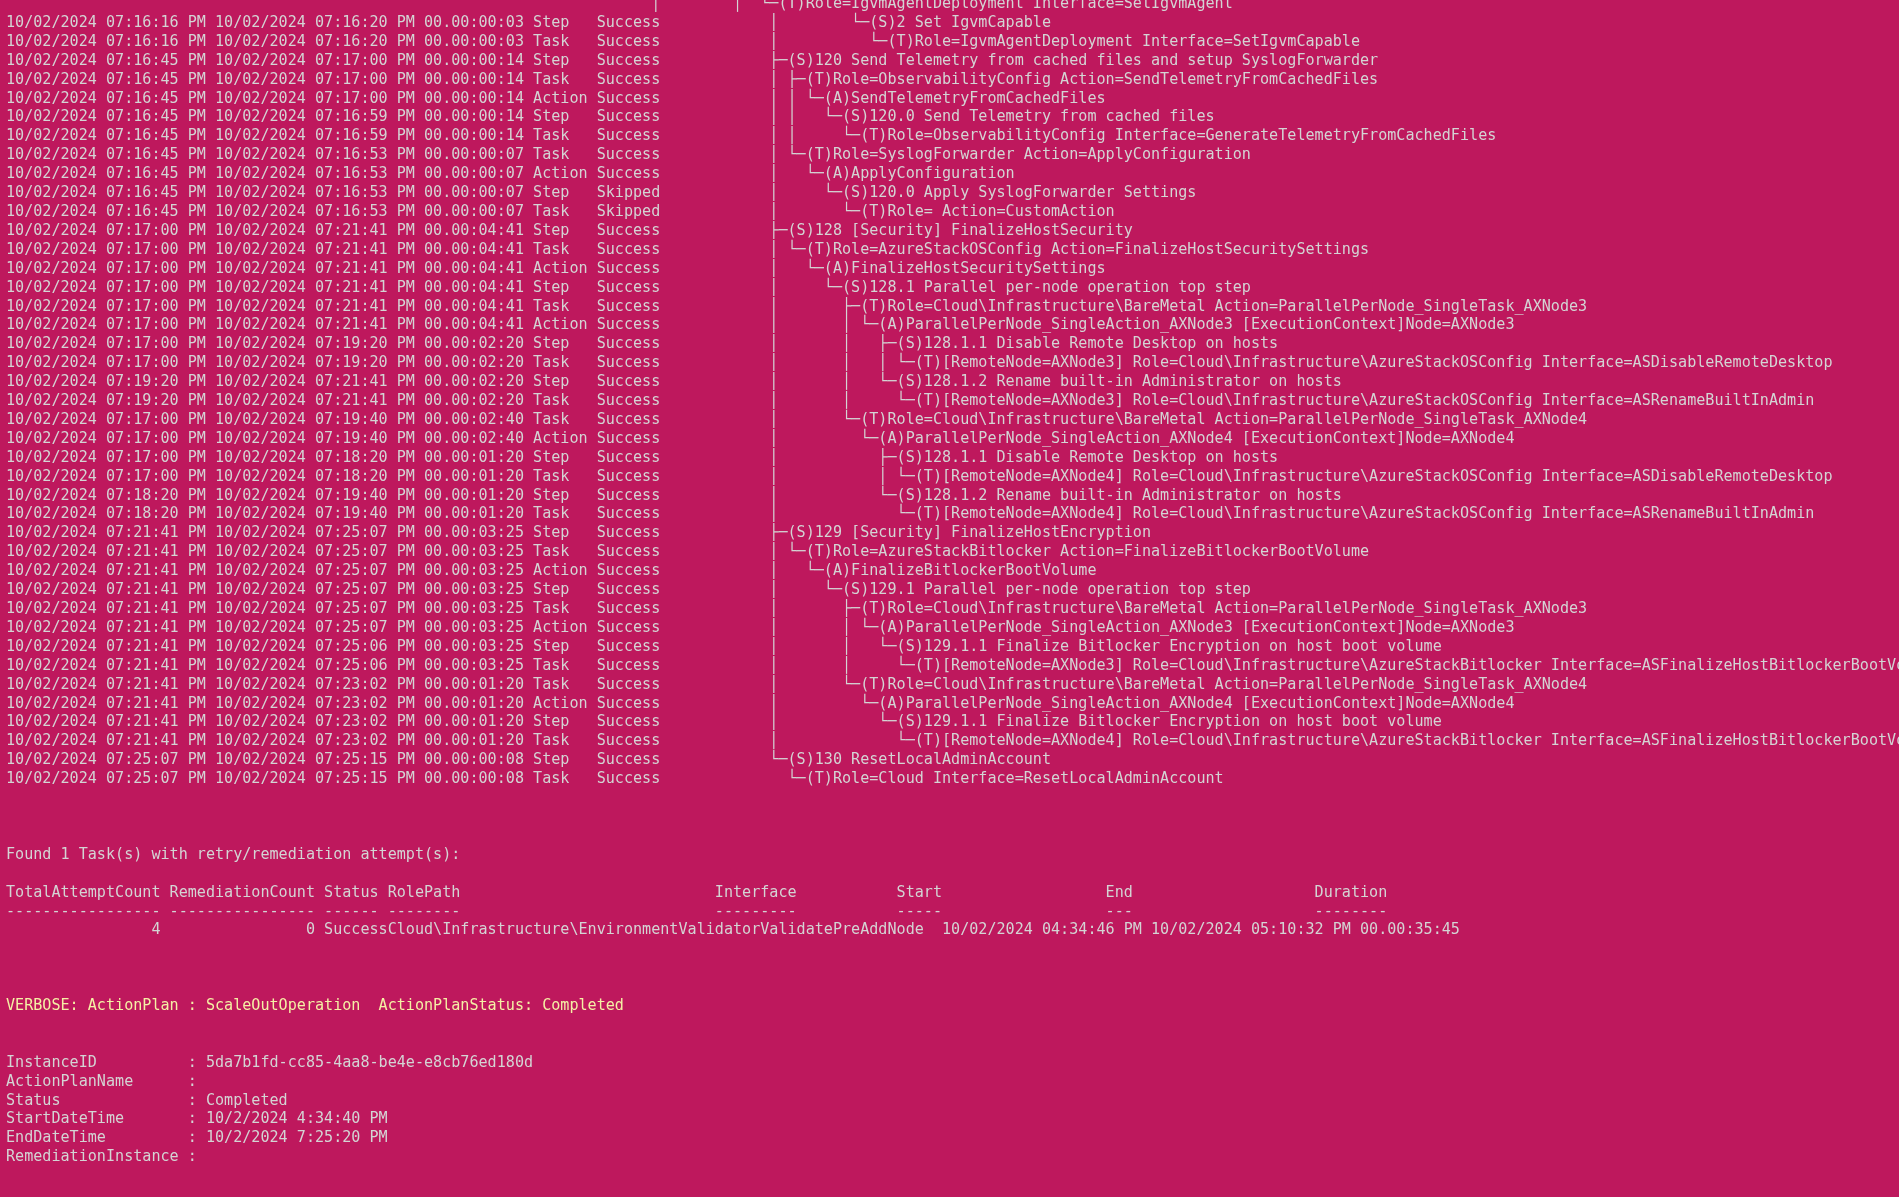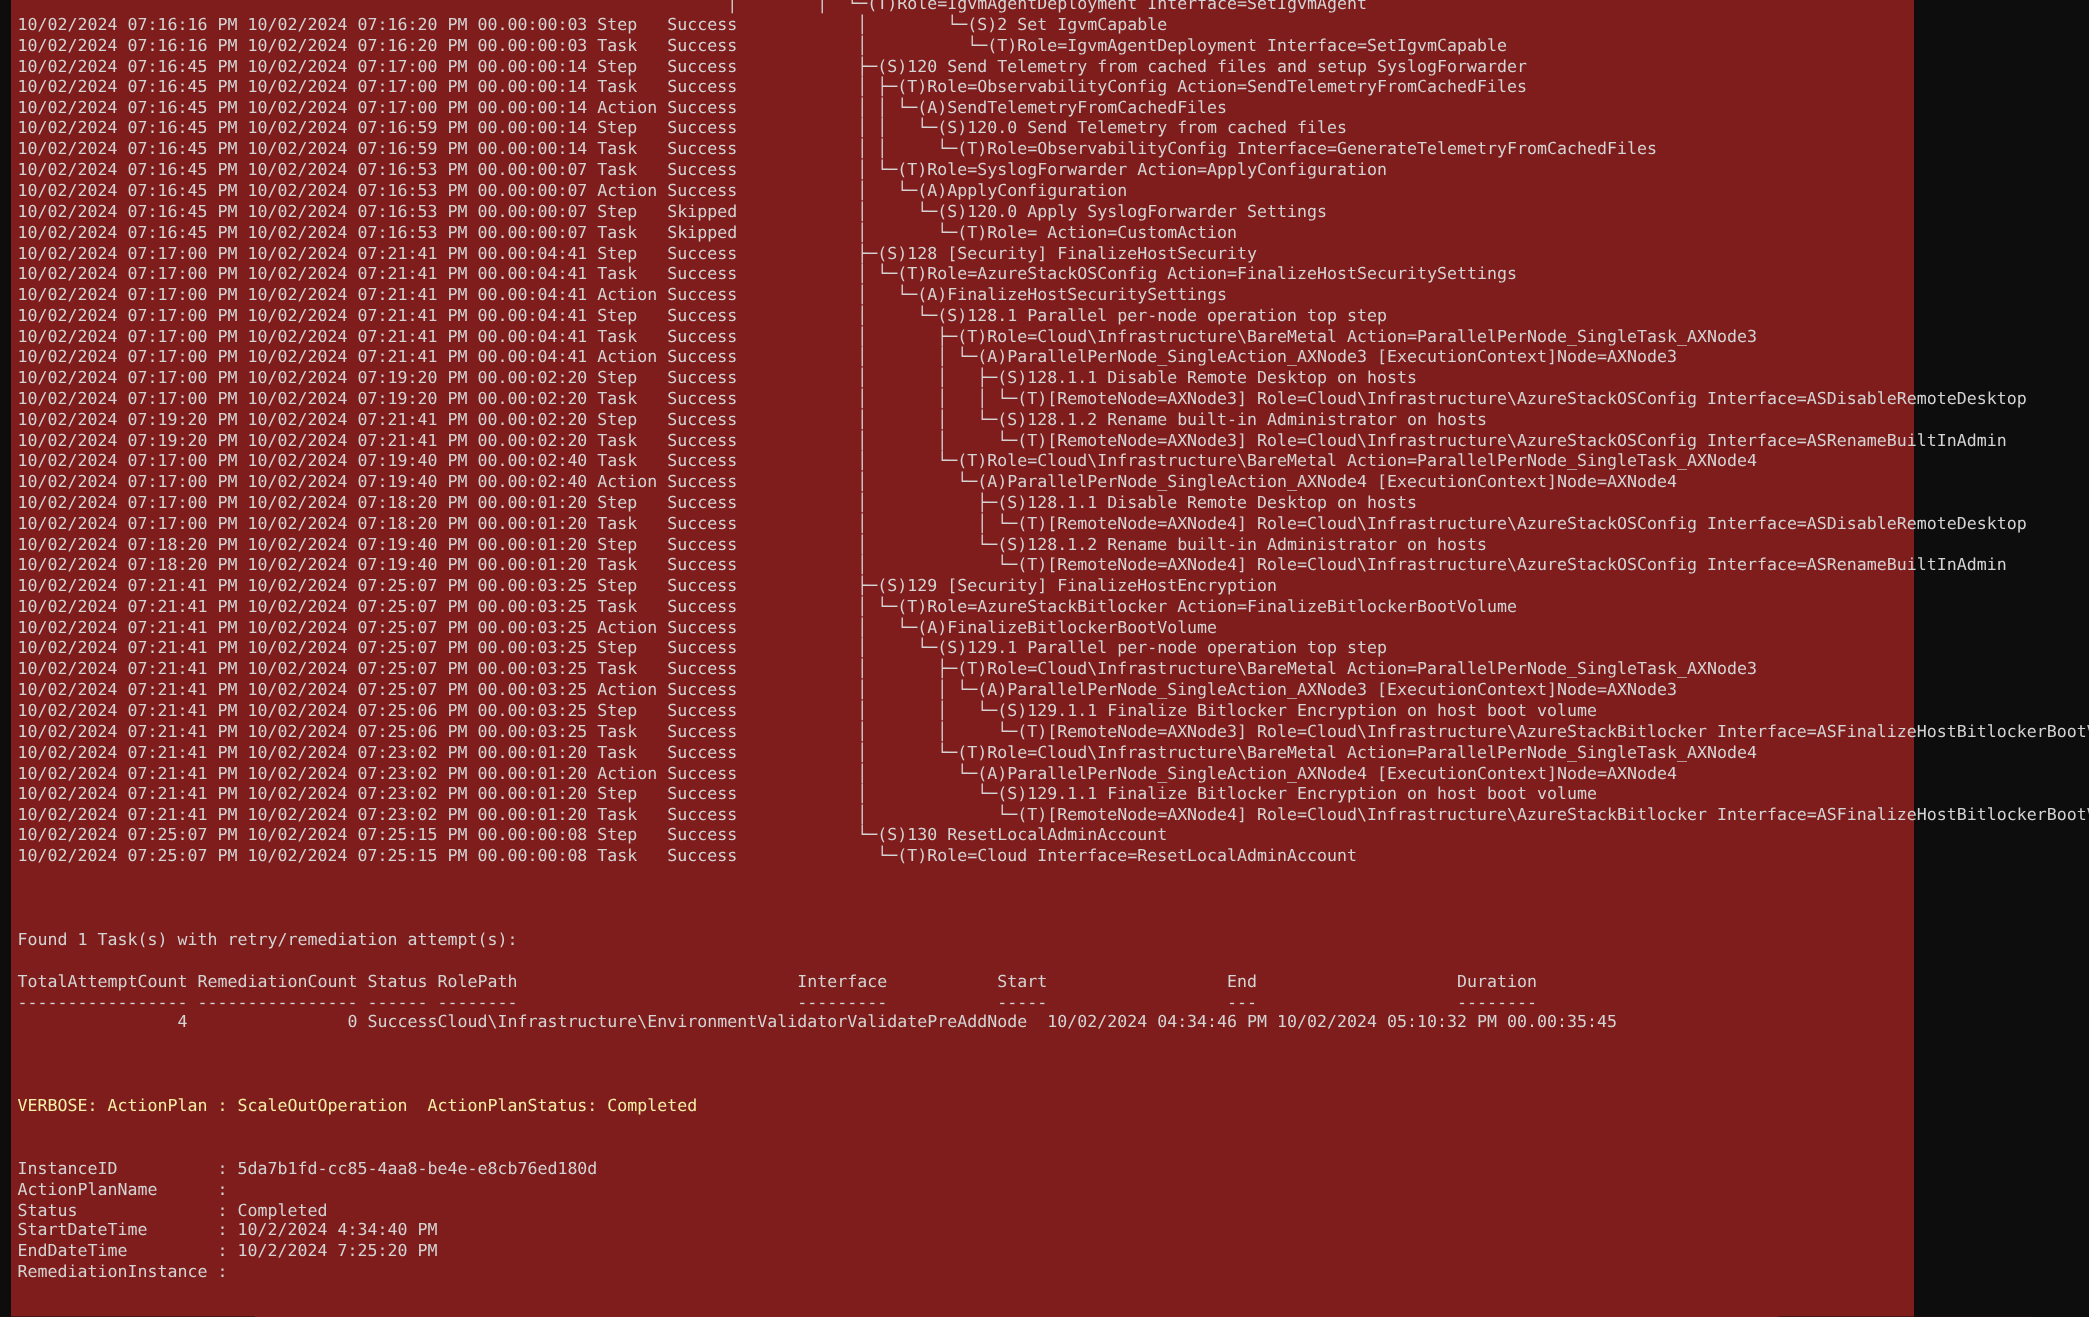--- a/index.html
+++ b/index.html
@@ -5,32 +5,31 @@
   html, body {
     margin: 0;
     padding: 0;
     background: #0d0d0d;
     width: 1899px;
     height: 1197px;
     overflow: hidden;
   }
   #terminal {
     position: relative;
-    width: 1730px;
+    width: 1899px;
     height: 1197px;
-    background: #7f1d1d;
+    background: #be185d;
     font-family: "DejaVu Sans Mono", "Liberation Mono", monospace;
     font-size: 15.1px;
     line-height: 18.92px;
     color: #d4d4d4;
     white-space: pre;
     letter-spacing: 0px;
     padding: 0;
     box-sizing: border-box;
-    margin-left: 10px;
   }
   .screen-lines {
     position: absolute;
     left: 6px;
     top: -6px;
     white-space: pre;
   }
   .line {
     height: 18.92px;
     white-space: pre;

